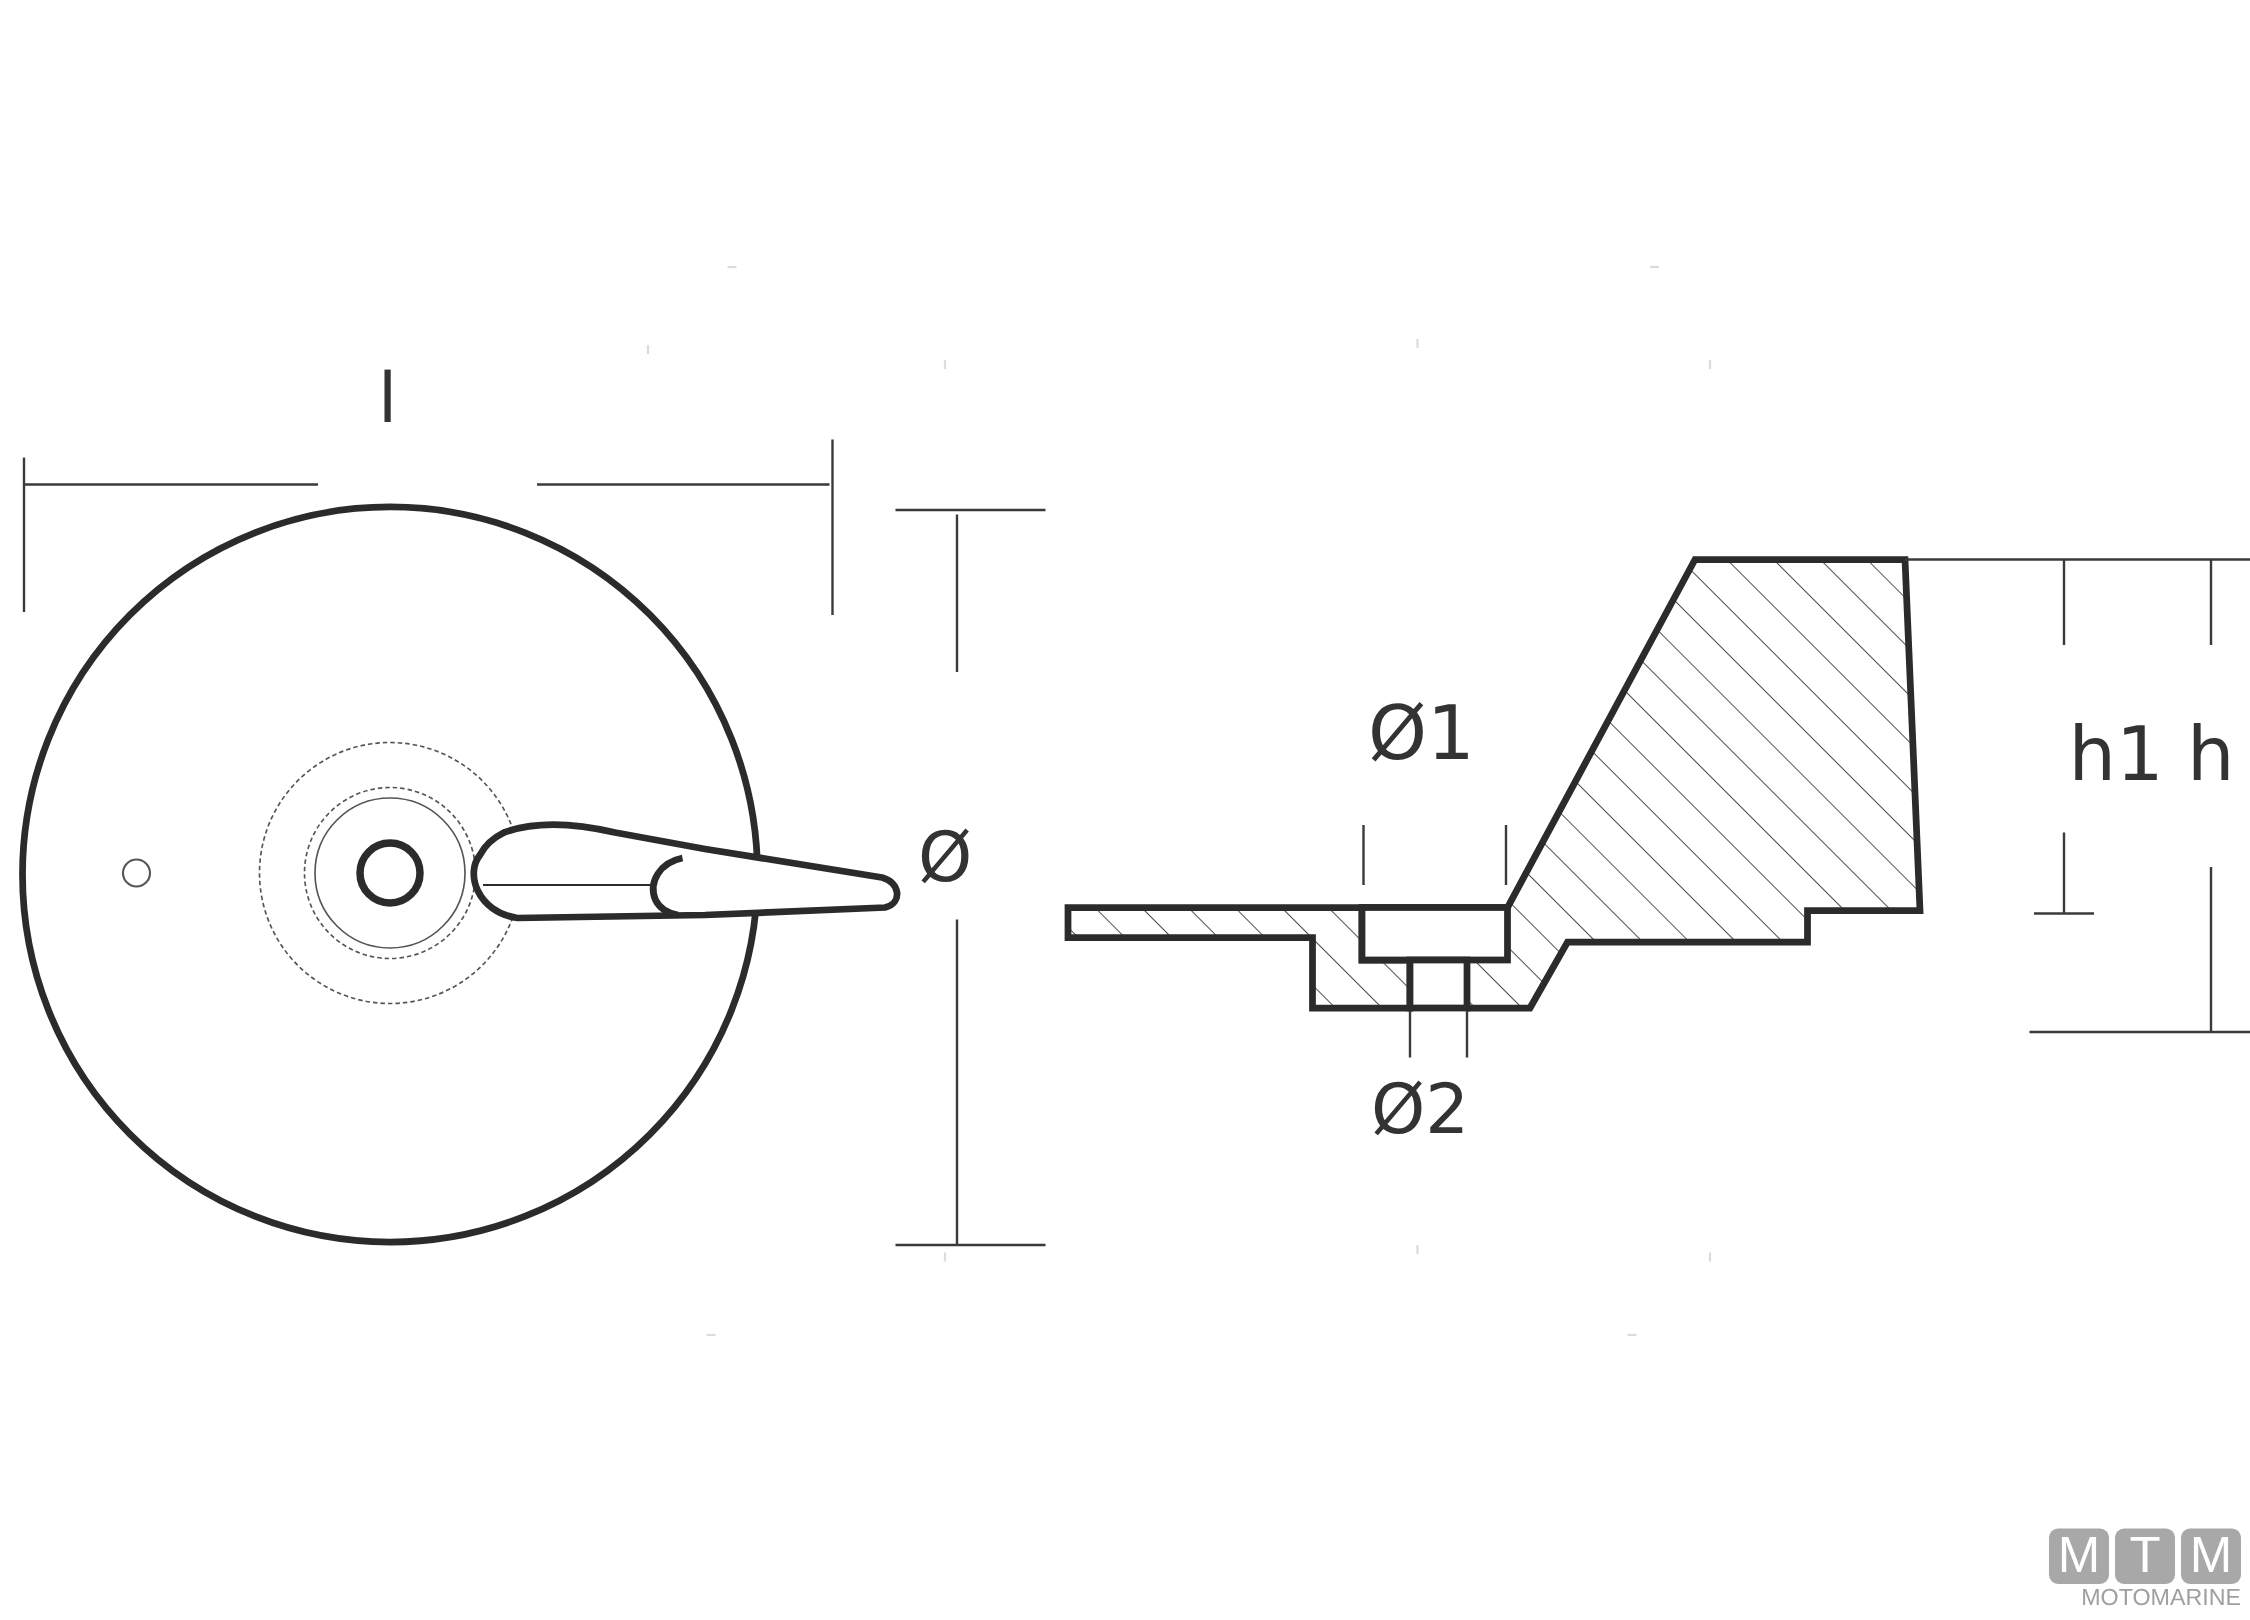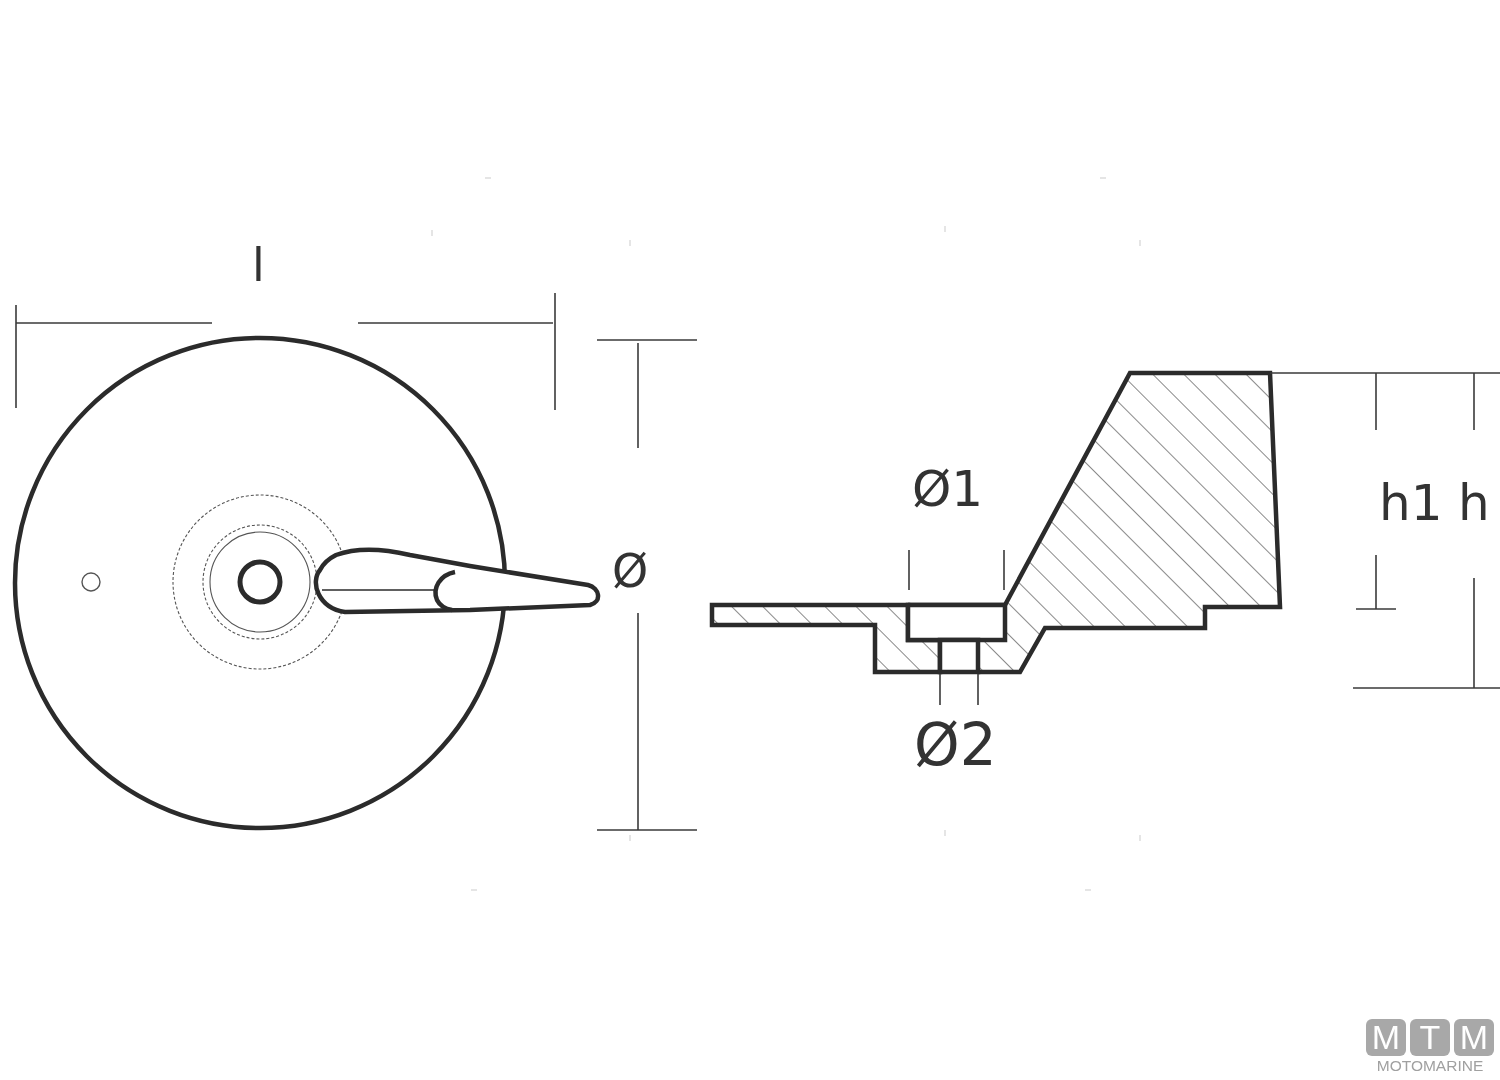--- a/index.html
+++ b/index.html
@@ -2,27 +2,27 @@
 <html><head>
 <meta charset="utf-8">
 <style>
   html, body { margin: 0; padding: 0; background: #ffffff; }
   body { width: 1500px; height: 1080px; position: relative; overflow: hidden; font-family: "DejaVu Sans", sans-serif; }
   #drawing { position: absolute; left: 0; top: 0; width: 1500px; height: 1080px; }
   .lbl { position: absolute; color: #333333; font-family: "DejaVu Sans", sans-serif; font-weight: normal; line-height: 1; white-space: nowrap; }
   #lbl-l { left: 252px; top: 242px; font-size: 46px; }
   #lbl-dia { left: 612px; top: 548px; font-size: 46px; }
   #lbl-d1 { left: 912px; top: 464px; font-size: 50px; }
-  #lbl-d2 { left: 914px; top: 716px; font-size: 58px; }
+  #lbl-d2 { left: 914px; top: 716px; font-size: 46px; }
   #lbl-h1 { left: 1379px; top: 478px; font-size: 50px; }
   #lbl-h { left: 1458px; top: 478px; font-size: 50px; }
   .logo { position: absolute; left: 1366px; top: 1019px; width: 130px; height: 60px; }
   .logo-boxes { display: flex; gap: 4px; }
   .logo-box { width: 40px; height: 37px; background: #a8a8a8; border-radius: 6px; color: #ffffff; font-size: 34px; display: flex; align-items: center; justify-content: center; font-family: "Liberation Sans", sans-serif; }
-  .logo-sub { color: #a0a0a0; font-size: 15.5px; font-family: "Liberation Sans", sans-serif; text-align: center; margin-top: 1px; letter-spacing: 0px; width: 128px; }
+  .logo-sub { color: #a0a0a0; font-size: 15.5px; font-family: "Liberation Sans", sans-serif; text-align: right; margin-top: 1px; letter-spacing: 0px; width: 128px; }
 </style>
 </head>
 <body>
 
 <svg id="drawing" viewBox="0 0 1500 1080" xmlns="http://www.w3.org/2000/svg">
   <defs>
     <pattern id="hatch" patternUnits="userSpaceOnUse" width="22" height="22" patternTransform="rotate(-45)">
       <line x1="0" y1="0" x2="0" y2="22" stroke="#3a3a3a" stroke-width="1.2"></line>
     </pattern>
   </defs>

